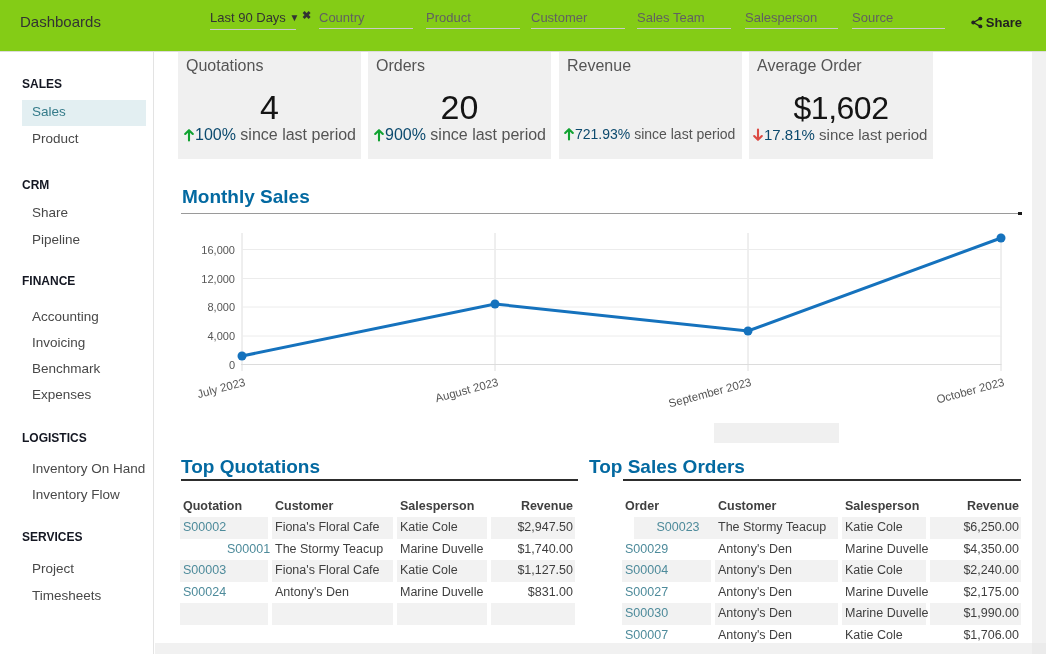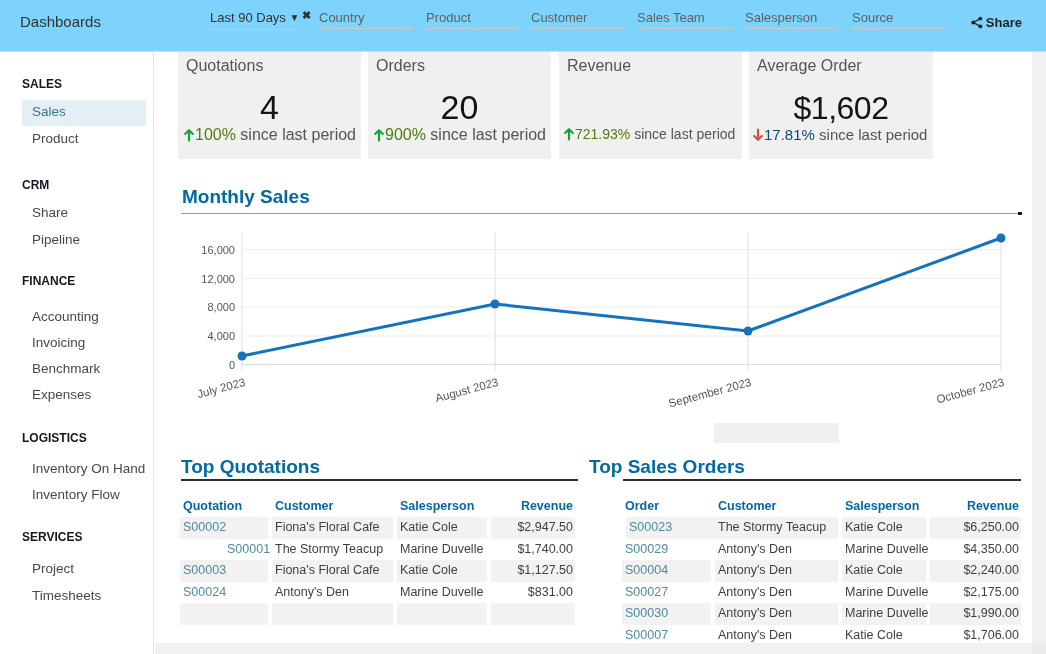--- a/index.html
+++ b/index.html
@@ -1,49 +1,49 @@
 <!DOCTYPE html>
 <html><head>
 <meta charset="utf-8">
 <style>
 * { margin:0; padding:0; box-sizing:border-box; }
 html,body { width:1046px; height:654px; overflow:hidden; background:#fff;
   font-family:"Liberation Sans", sans-serif; position:relative; }
 .abs { position:absolute; }
 
 #topbar { position:absolute; left:0; top:0; width:1046px; height:52px;
-  background:#7dd3fc; border-bottom:1px solid #dcdcdc; }
+  background:#84cc16; border-bottom:1px solid #dcdcdc; }
 #brand { position:absolute; left:20px; top:13px; font-size:15px; color:#333; }
 .facet { position:absolute; top:10px; font-size:13px; line-height:15px; white-space:nowrap; }
 .facet .line { display:inline-block; border-bottom:1px solid #c9c9c9; padding-bottom:3px; }
 .ph { color:#616161; }
 #share { position:absolute; right:24px; top:15px; font-size:13px; font-weight:600; color:#222; }
 #share svg { vertical-align:-2px; margin-right:3px; }
 
 #sidebar { position:absolute; left:0; top:52px; width:154px; height:602px;
   background:#fff; border-right:1px solid #e3e3e3; }
 .shead { position:absolute; left:22px; font-size:12px; font-weight:700; color:#141722; }
 .sitem { position:absolute; left:32px; font-size:13.5px; color:#484848; }
 #selrow { position:absolute; left:22px; top:100px; width:124px; height:25.5px; background:#e3eff2; }
 .sel { color:#357b8a !important; }
 
 .card { position:absolute; top:52px; width:183px; height:107px; background:#f0f0f0; }
 .card .t { position:absolute; left:8px; top:5px; font-size:16px; color:#545454; }
 .card .n { position:absolute; left:0; right:0; top:36px; text-align:center; font-size:34px; color:#141414; }
 .card .b { position:absolute; left:7px; top:74px; white-space:nowrap; color:#545454; }
-.up { color:#4d7c0f; }
+.up { color:#0c4a6e; }
 .dn { color:#0c4a6e; }
 .asvg { vertical-align:-2px; margin-right:1px; }
 
 .sect { position:absolute; font-size:19px; font-weight:700; color:#0369a1; }
 
 .trow { position:absolute; height:21.5px; }
 .cell { position:absolute; top:0; height:21.5px; font-size:12.5px; color:#3f3f3f;
   line-height:21.5px; white-space:nowrap; overflow:visible; }
-.cell.hd { font-weight:700; color:#0369a1; }
+.cell.hd { font-weight:700; color:#404040; }
 .cell.r { text-align:right; }
 .link { color:#4e8b9b; }
 .stripe { background:#f2f2f2; }
 
 #vsb { position:absolute; left:1032px; top:52px; width:14px; height:602px; background:#f1f1f1; }
 #hsb { position:absolute; left:155px; top:643px; width:891px; height:11px; background:#f1f1f1; }
 #corner { position:absolute; left:1032px; top:643px; width:14px; height:11px; background:#ebebeb; }
 </style>
 </head>
 <body>
@@ -190,21 +190,21 @@
 <div class="sect" style="left:589px; top:456px;">Top Sales Orders</div>
 <div class="abs" style="left:623px; top:479px; width:398px; height:2px; background:#2d2d2d;"></div>
 <div id="rtable">
     <div class="trow" style="left: 622px; top: 495.5px;">
       <div class="cell hd" style="left: 0px; width: 89px; padding-left: 3px; padding-right: 4px;">Order</div>
       <div class="cell hd" style="left: 93px; width: 123px; padding-left: 3px; padding-right: 4px;">Customer</div>
       <div class="cell hd" style="left: 220px; width: 84px; padding-left: 3px; padding-right: 4px;">Salesperson</div>
       <div class="cell hd r" style="left: 308px; width: 91px; padding-left: 3px; padding-right: 2px;">Revenue</div>
     </div>
     <div class="trow" style="left: 622px; top: 517px;">
-      <div class="cell stripe" style="left: 4px; width: 89px; padding-left: 3px; padding-right: 4px;"><span class="link">S00023</span></div>
+      <div class="cell stripe" style="left: 12px; width: 89px; padding-left: 3px; padding-right: 4px; text-align: center;"><span class="link">S00023</span></div>
       <div class="cell stripe" style="left: 93px; width: 123px; padding-left: 3px; padding-right: 4px;">The Stormy Teacup</div>
       <div class="cell stripe" style="left: 220px; width: 84px; padding-left: 3px; padding-right: 4px;">Katie Cole</div>
       <div class="cell stripe r" style="left: 308px; width: 91px; padding-left: 3px; padding-right: 2px;">$6,250.00</div>
     </div>
     <div class="trow" style="left: 622px; top: 538.5px;">
       <div class="cell" style="left: 0px; width: 89px; padding-left: 3px; padding-right: 4px;"><span class="link">S00029</span></div>
       <div class="cell" style="left: 93px; width: 123px; padding-left: 3px; padding-right: 4px;">Antony's Den</div>
       <div class="cell" style="left: 220px; width: 84px; padding-left: 3px; padding-right: 4px;">Marine Duvelle</div>
       <div class="cell r" style="left: 308px; width: 91px; padding-left: 3px; padding-right: 2px;">$4,350.00</div>
     </div>

